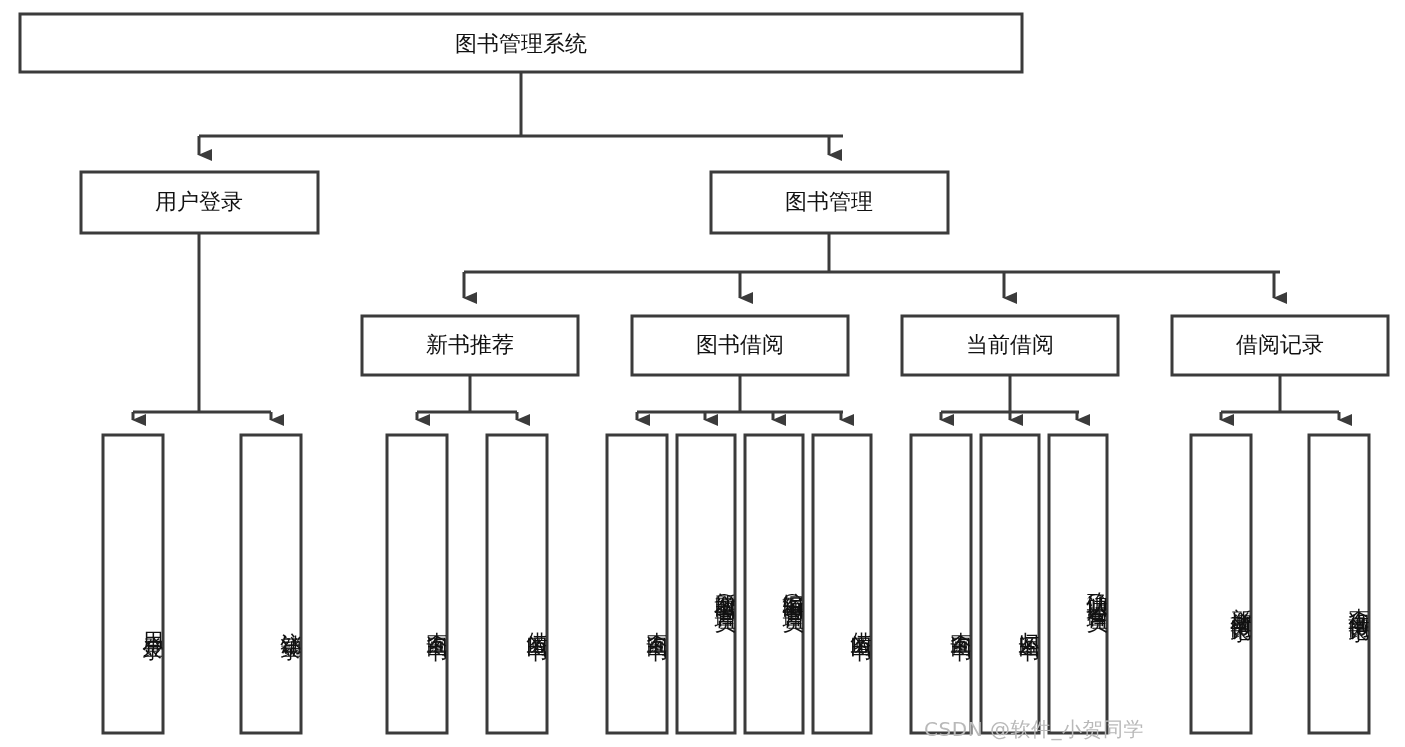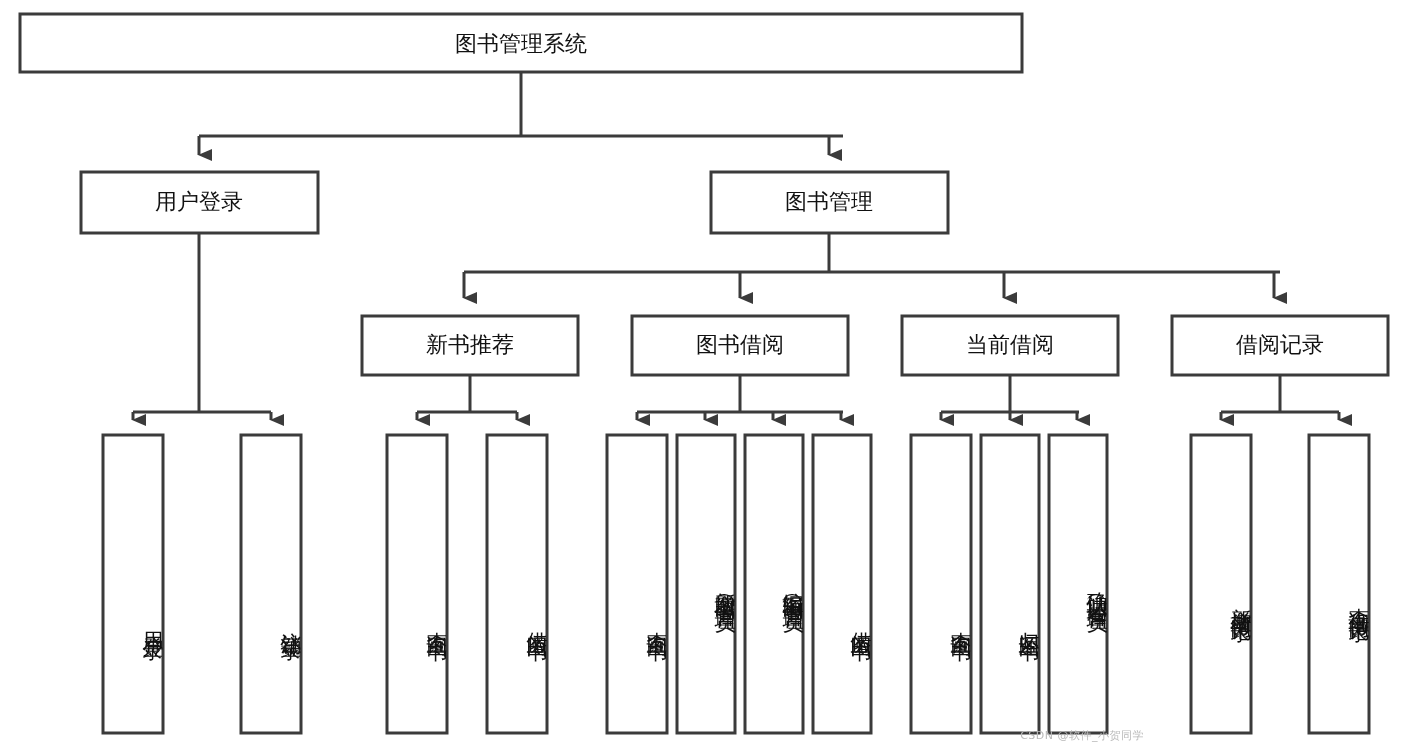--- a/index.html
+++ b/index.html
@@ -58,21 +58,21 @@
     align-items: flex-start;
     justify-content: center;
     white-space: nowrap;
     pointer-events: none;
   }
   .watermark {
     position: absolute;
     right: 8px;
     bottom: 4px;
     font-family: "DejaVu Sans", "Liberation Sans", sans-serif;
-    font-size: 11px;
+    font-size: 20px;
     color: #b9b9b9;
     white-space: nowrap;
     letter-spacing: 0.5px;
     text-align: right;
   }
 </style>
 </head>
 <body>
 
 <div id="diagram-root">

